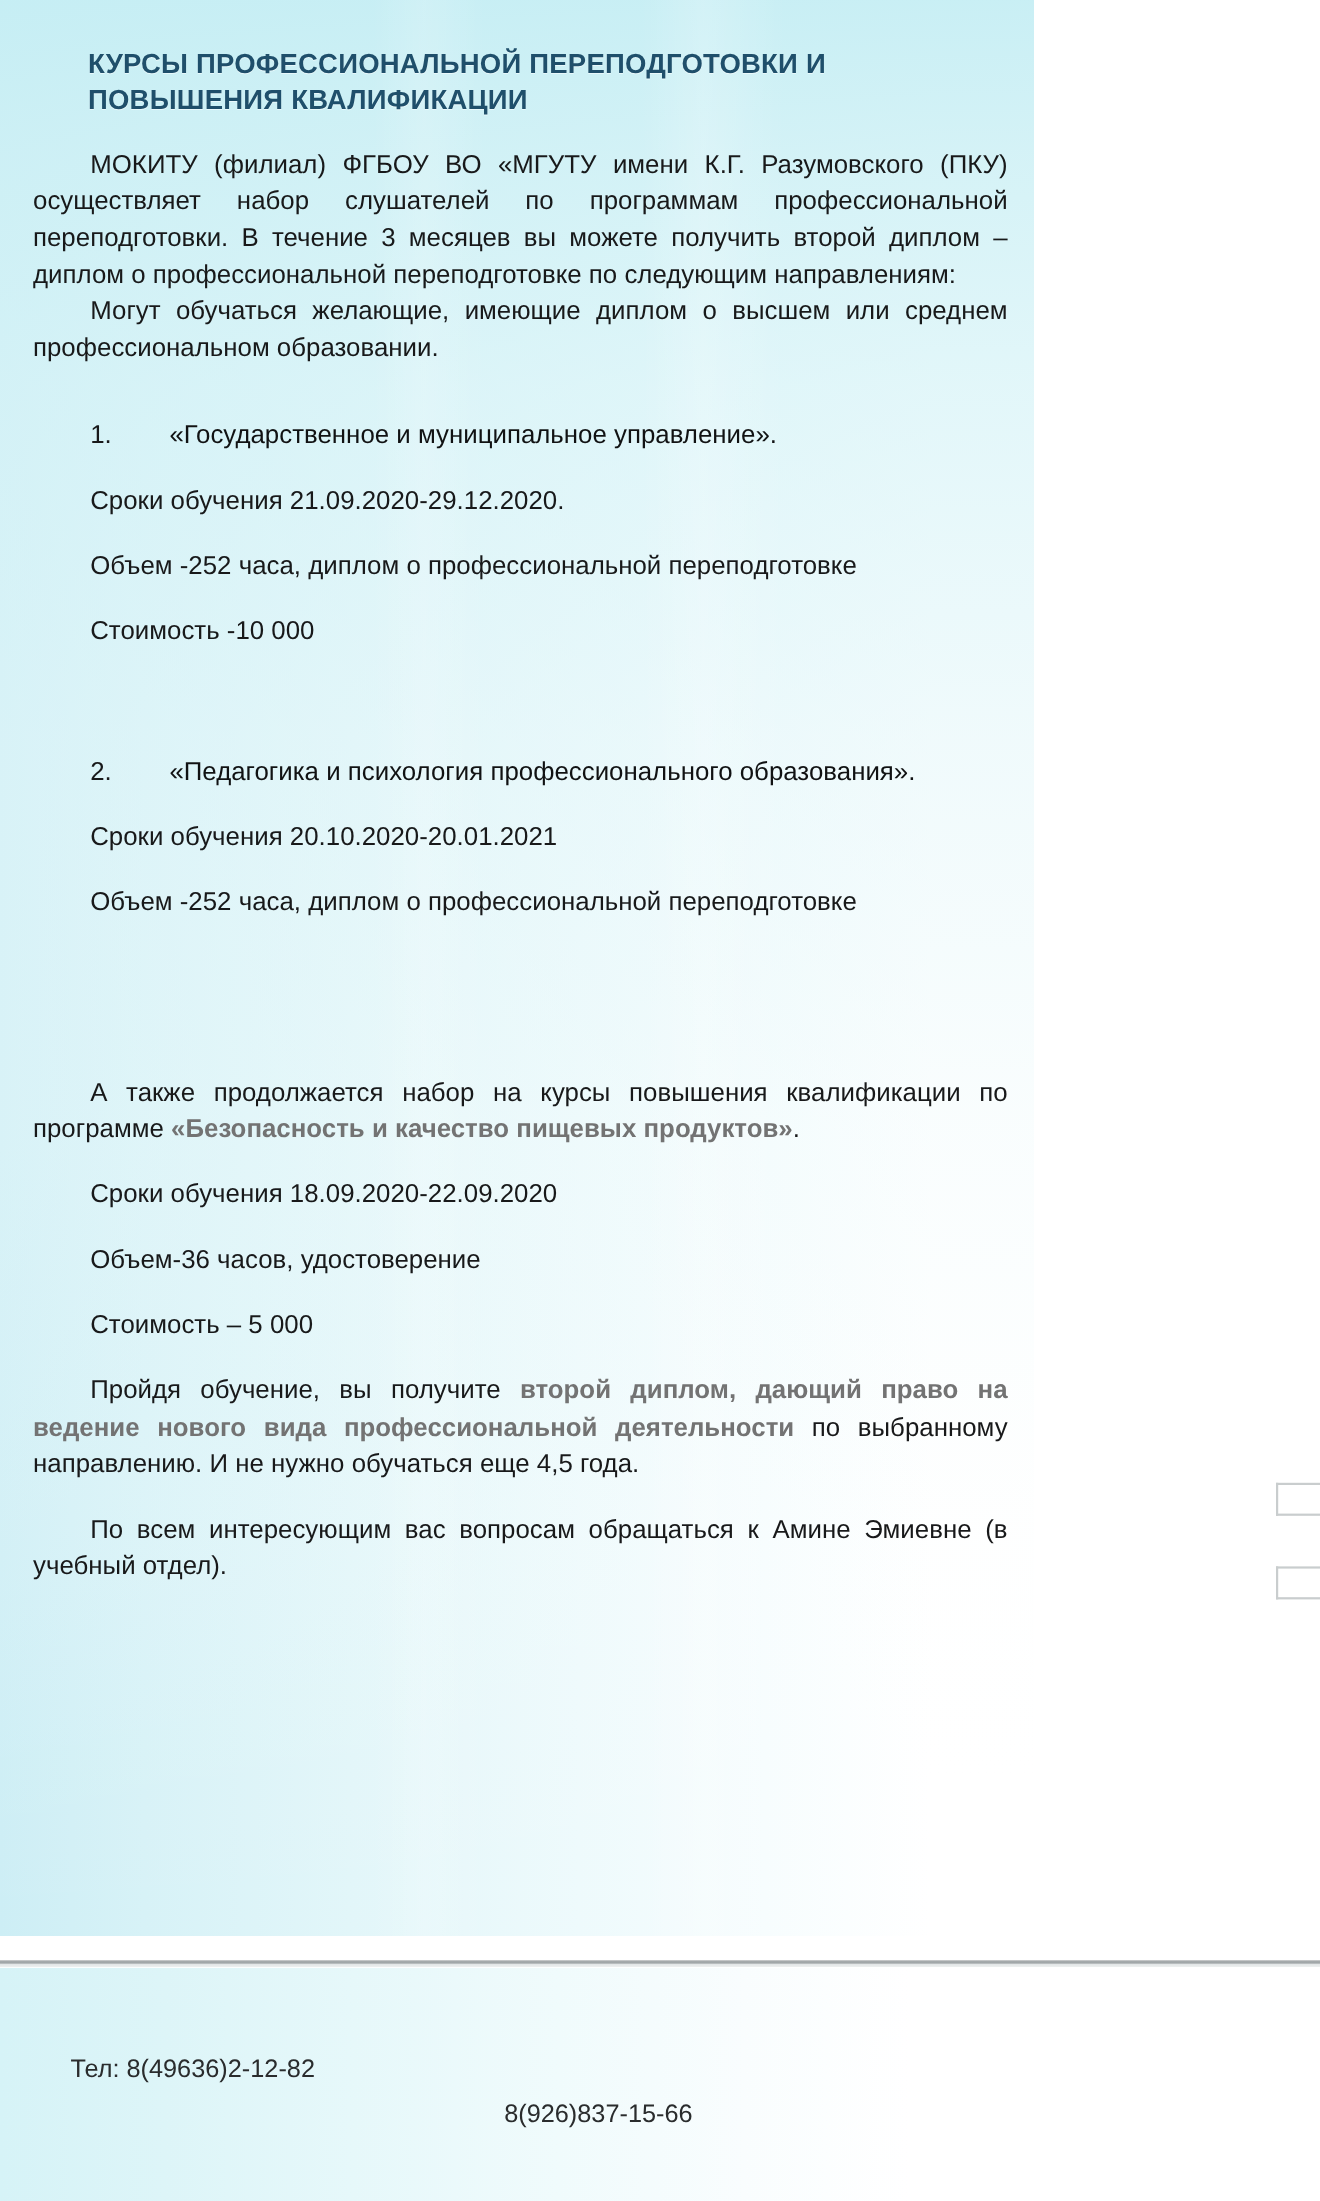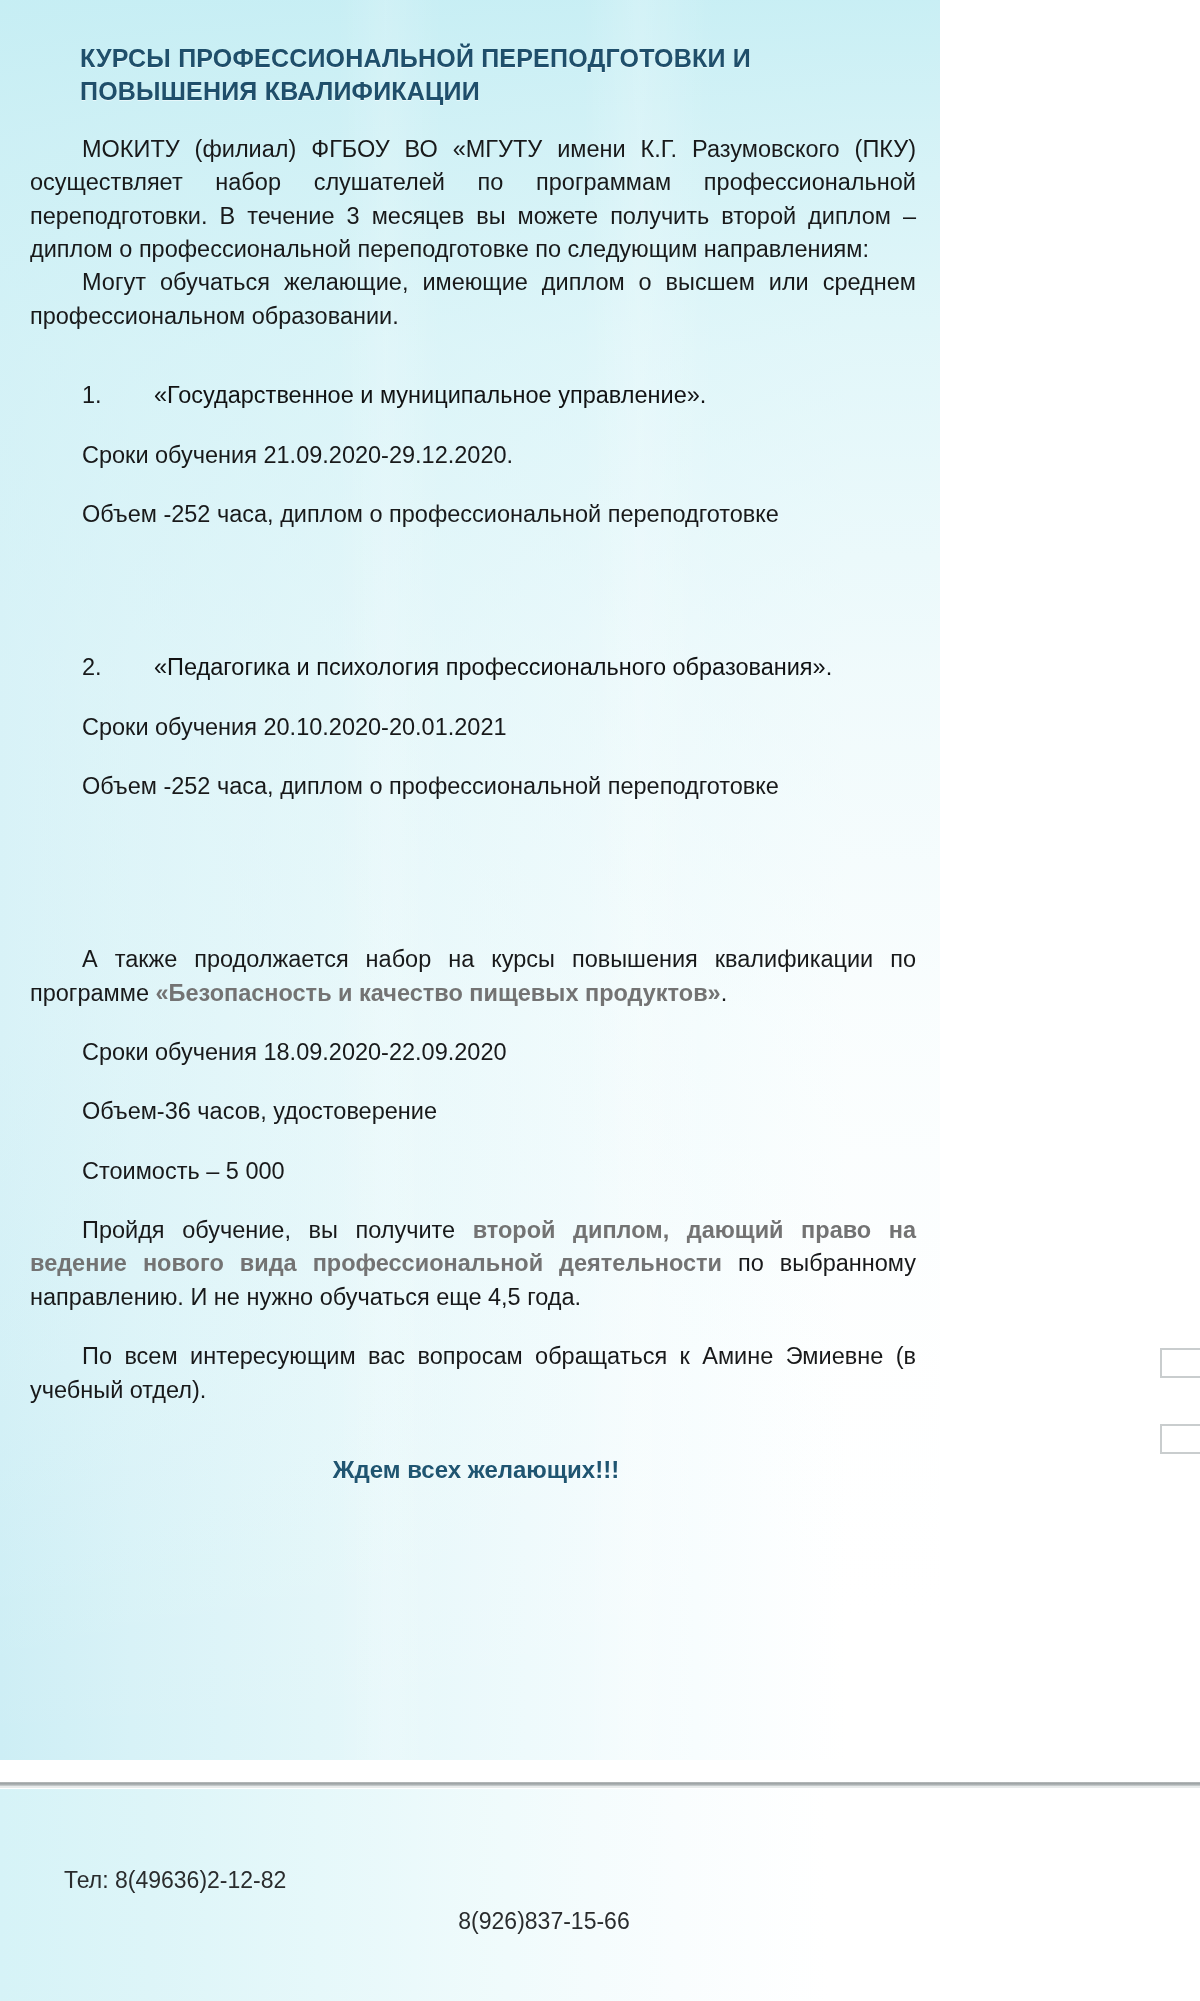--- a/index.html
+++ b/index.html
@@ -243,20 +243,21 @@
 
       <div class="course-head">
         <span class="course-num">1.</span>
         <span class="course-title">«Государственное и муниципальное управление».</span>
       </div>
       <div class="gap-m"></div>
       <p class="course-line">Сроки обучения 21.09.2020-29.12.2020.</p>
       <div class="gap-m"></div>
       <p class="course-line">Объем -252 часа, диплом о профессиональной переподготовке</p>
       <div class="gap-m"></div>
+      <p class="course-line">Стоимость -10 000</p>
 
       <div class="gap-xl"></div>
       <div class="gap-m"></div>
 
       <div class="course-head">
         <span class="course-num">2.</span>
         <span class="course-title">«Педагогика и психология профессионального образования».</span>
       </div>
       <div class="gap-m"></div>
       <p class="course-line">Сроки обучения 20.10.2020-20.01.2021</p>
@@ -279,21 +280,20 @@
       <div class="gap-m"></div>
 
       <p class="para"><span>Пройдя обучение, вы получите </span><b>второй диплом, дающий право на ведение нового вида профессиональной деятельности</b><span> по выбранному направлению. И не нужно обучаться еще 4,5 года.</span></p>
 
       <div class="gap-m"></div>
 
       <p class="para">По всем интересующим вас вопросам обращаться к Амине Эмиевне (в учебный отдел).</p>
 
       <div class="gap-l"></div>
 
-      <p class="closing">Ждем всех желающих!!!</p>
 
     </div>
   </div>
 
   <div class="scan-artifact artifact-1"></div>
   <div class="scan-artifact artifact-2"></div>
 
   <div class="divider"></div>
   <div class="divider2"></div>
 

